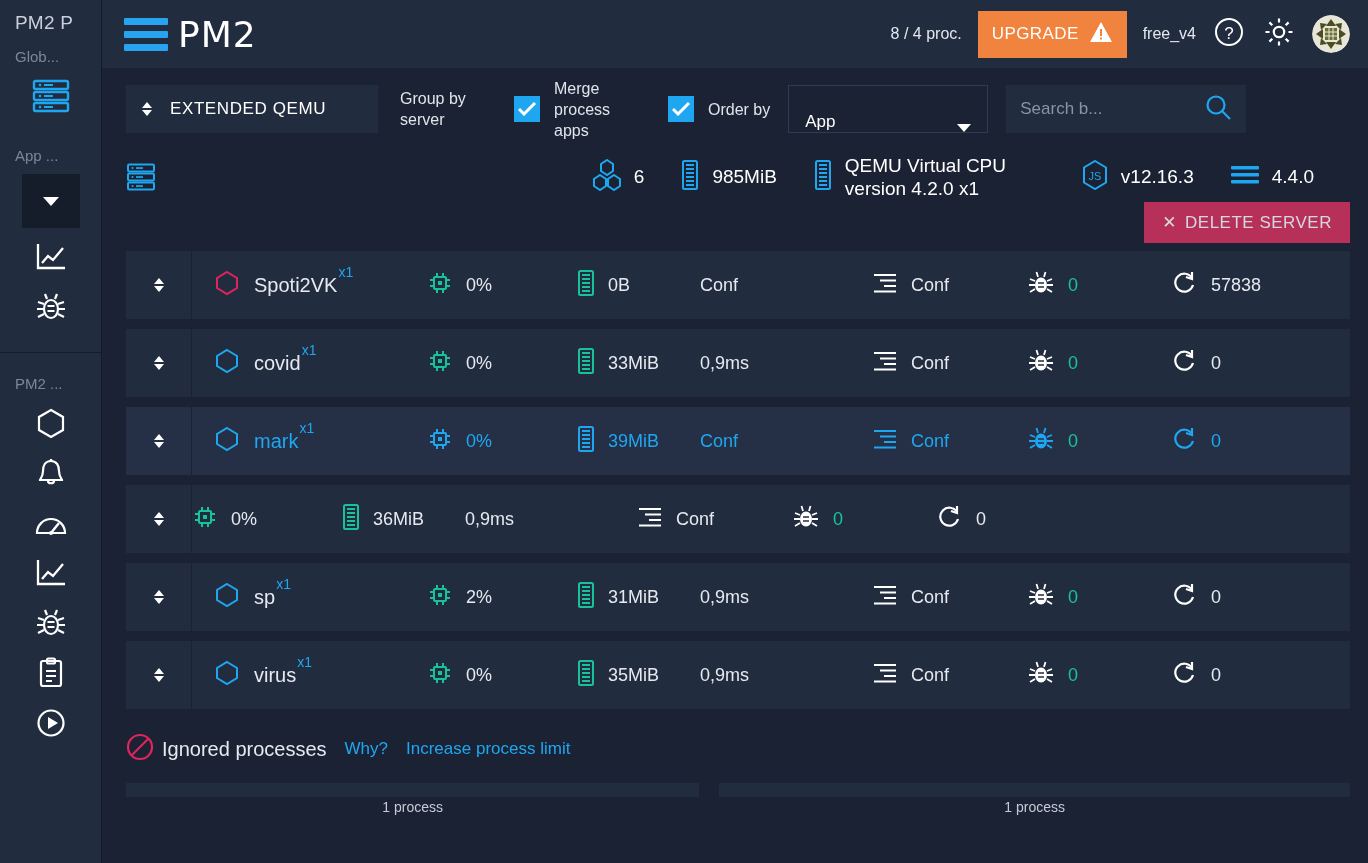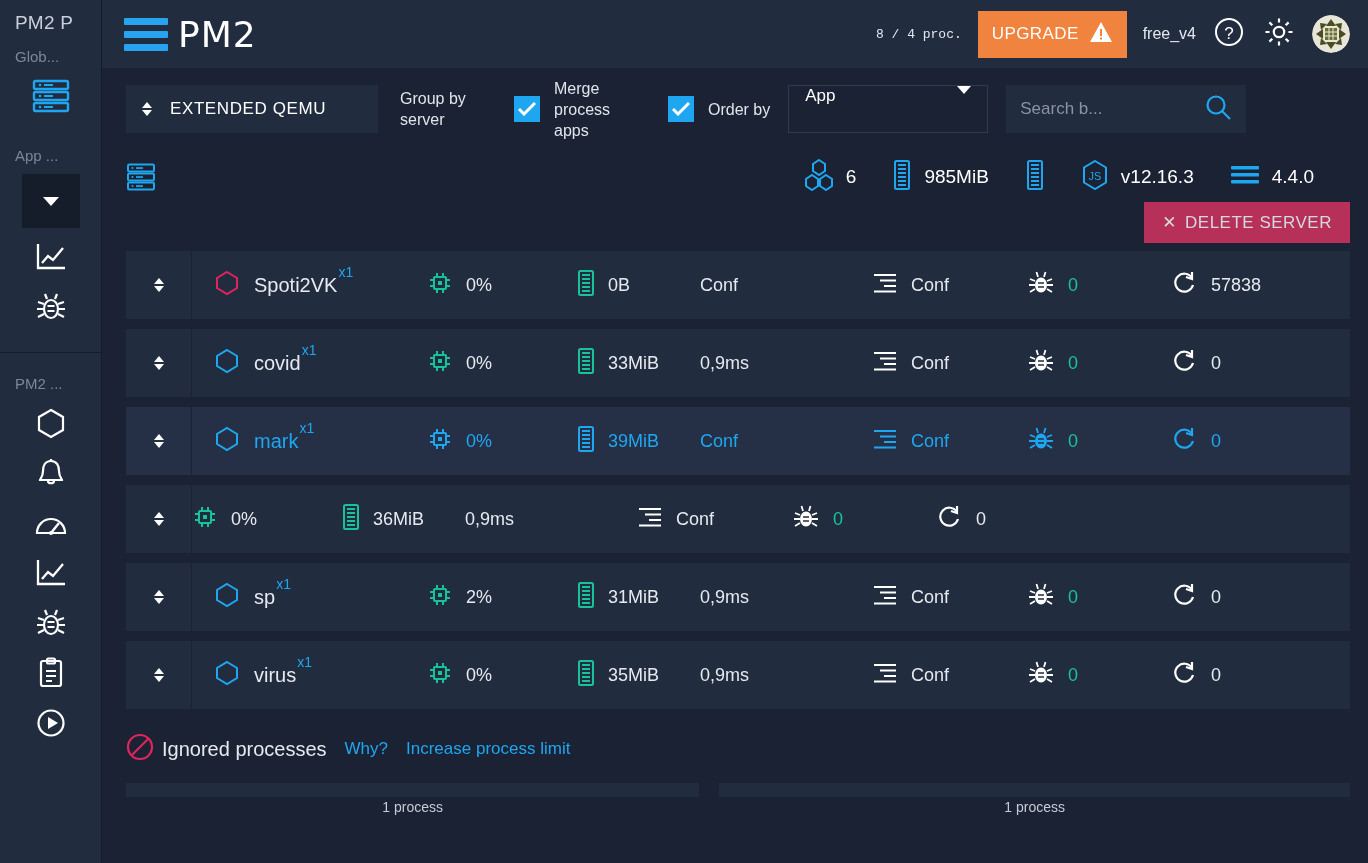--- a/index.html
+++ b/index.html
@@ -46,21 +46,21 @@
   
   .header {
     height: 68px; min-height: 68px; background: #222c3f;
     display: flex; align-items: center; padding: 0 18px 0 22px;
   }
   .logo { display: flex; align-items: center; gap: 10px; }
   .logo-bars { display: flex; flex-direction: column; gap: 6px; }
   .logo-bars i { display: block; width: 44px; height: 7px; background: #27a3f0; border-radius: 1px; }
   .logo-text { color: #ffffff; font-size: 36px; font-weight: 400; letter-spacing: 1px; font-family: "DejaVu Sans", sans-serif; }
   .hdr-right { margin-left: auto; display: flex; align-items: center; gap: 16px; }
-  .proc-count { color: #e4e8ee; font-size: 13px; white-space: nowrap; font-family: Liberation Mono, monospace; }
+  .proc-count { color: #e4e8ee; font-size: 16px; white-space: nowrap; }
   .btn-upgrade {
     background: #f0833e; color: #ffffff; font-size: 17px; letter-spacing: .4px;
     padding: 10px 14px; display: flex; align-items: center; gap: 10px; border: none; cursor: pointer;
   }
   .free-v4 { color: #e4e8ee; font-size: 16px; white-space: nowrap; }
   .btn-connect {
     background: #1ea7f0; color: #ffffff; font-size: 17px; letter-spacing: .4px;
     padding: 10px 14px; display: flex; align-items: center; gap: 10px; border: none; cursor: pointer;
   }
   .hdr-ic { width: 34px; height: 34px; display: flex; align-items: center; justify-content: center; cursor: pointer; }
@@ -80,21 +80,21 @@
   .updown .d { width: 0; height: 0; border-left: 5px solid transparent; border-right: 5px solid transparent; border-top: 6px solid #ffffff; }
   .mode-label { color: #ffffff; font-size: 17px; letter-spacing: .6px; }
   .tb-label { color: #e0e5ec; font-size: 16px; line-height: 21px; max-width: 92px; }
   .tb-group { display: flex; align-items: center; gap: 14px; margin-left: 22px; }
   .chk {
     width: 26px; height: 26px; background: #1ea7f0; display: flex; align-items: center; justify-content: center; cursor: pointer; flex: none;
   }
   .chk svg { display: block; }
   .sel-box {
     background: #1b2233; border: 1px solid #303b50; height: 48px; width: 200px;
-    display: flex; align-items: flex-start; padding: 0 16px; margin-left: 18px; cursor: pointer;
+    display: flex; align-items: flex-end; padding: 0 16px; margin-left: 18px; cursor: pointer;
   }
   .sel-val { color: #ffffff; font-size: 17px; }
   .sel-caret { margin-left: auto; width: 0; height: 0; border-left: 7px solid transparent; border-right: 7px solid transparent; border-top: 8px solid #ffffff; }
   .search-box {
     background: #222c3f; height: 48px; width: 240px; margin-left: 18px;
     display: flex; align-items: center; padding: 0 14px; cursor: text;
   }
   .search-inp { background: transparent; border: none; outline: none; color: #ffffff; font-size: 17px; width: 100%; font-family: "Liberation Sans", sans-serif; }
   .search-inp::placeholder { color: #8a93a3; }
 
@@ -426,20 +426,21 @@
               <g fill="#1ea7f0">
                   <rect x="6" y="4" width="8" height="2"></rect>
                   <rect x="6" y="8" width="8" height="2"></rect>
                   <rect x="6" y="12" width="8" height="2"></rect>
                   <rect x="6" y="16" width="8" height="2"></rect>
                   <rect x="6" y="20" width="8" height="2"></rect>
                   <rect x="6" y="24" width="8" height="2"></rect>
                 </g>
             </svg>
           </span>
+          <span class="stat-val two">QEMU Virtual CPU version 4.2.0 x1</span>
         </span>
         <span class="stat">
           <span>
             <svg width="28" height="30" viewBox="0 0 28 30">
               <polygon points="14,1 25,7.5 25,22.5 14,29 3,22.5 3,7.5" fill="none" stroke="#1ea7f0" stroke-width="2"></polygon>
               <text x="14" y="20" font-size="11" fill="#1ea7f0" text-anchor="middle" font-family="Liberation Sans, sans-serif">JS</text>
             </svg>
           </span>
           <span class="stat-val">v12.16.3</span>
         </span>

